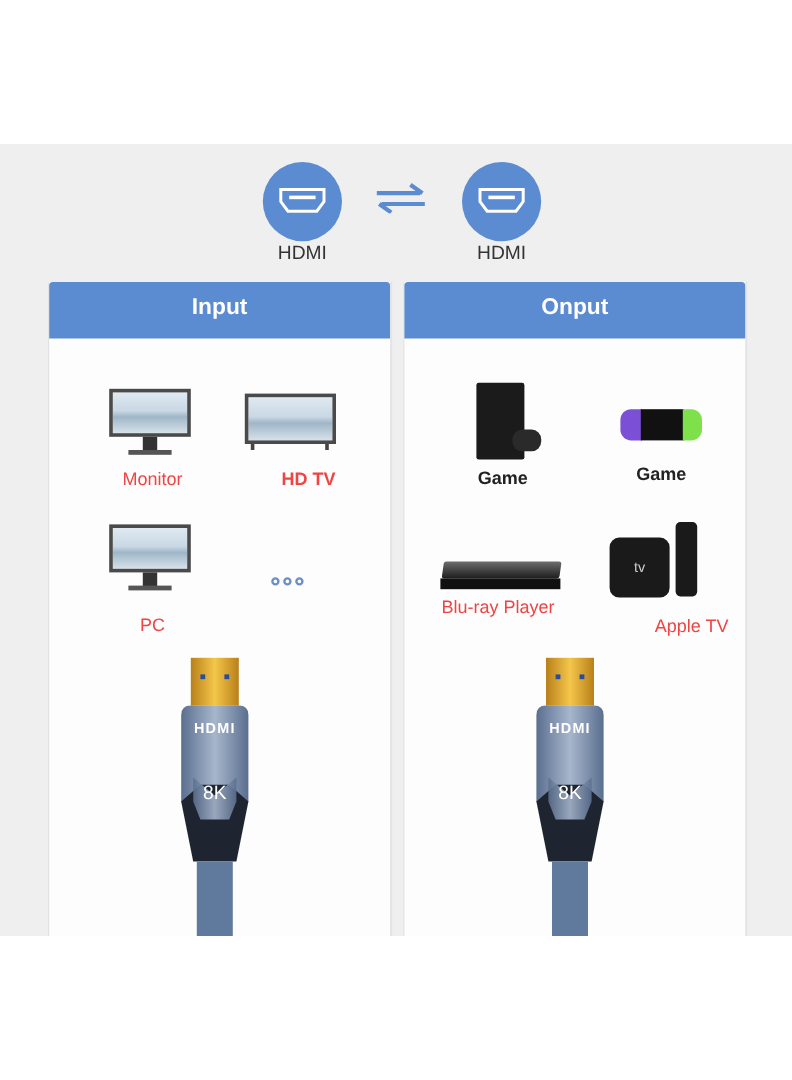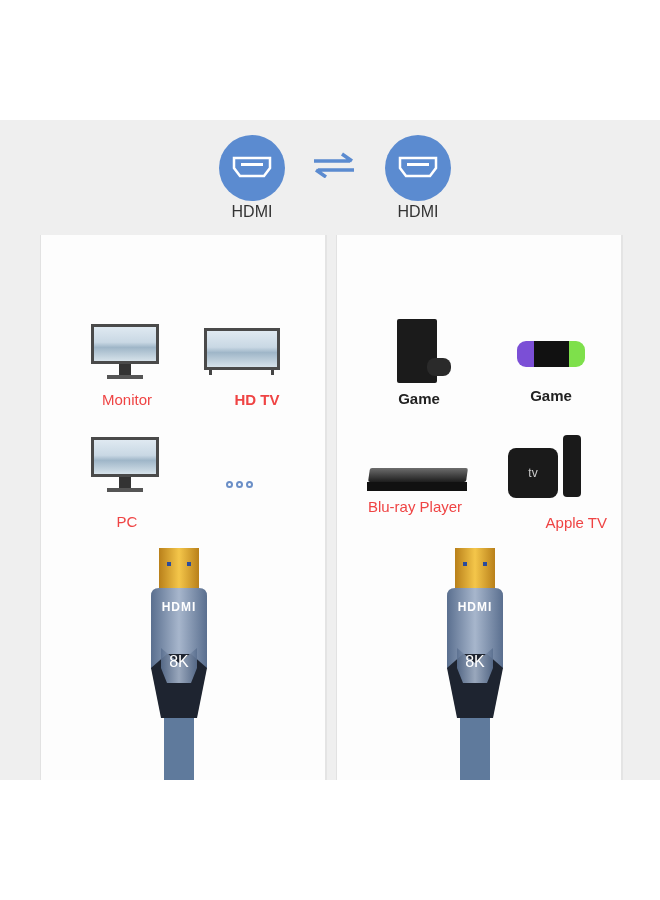--- a/index.html
+++ b/index.html
@@ -38,20 +38,21 @@
 
 <div class="top-icon" style="left:385px;">
   <svg width="40" height="24" viewBox="0 0 40 24">
       <path d="M2 3 H38 V13 L32 21 H8 L2 13 Z" fill="none" stroke="#fff" stroke-width="2.5"></path>
       <rect x="9" y="8" width="22" height="3" fill="#fff"></rect>
     </svg>
 </div>
 <div class="top-label" style="left:378px;">HDMI</div>
 
 <div class="panel" style="left:40px;">
+  <div class="panel-header">Input</div>
 
   <div>
     <div class="screen" style="left:50px;top:89px;width:68px;height:40px;"></div>
     <div style="position:absolute;left:78px;top:129px;width:12px;height:12px;background:#333;"></div>
     <div style="position:absolute;left:66px;top:140px;width:36px;height:4px;background:#555;"></div>
   </div>
   <div class="dev-label" style="left:26px;top:156px;">Monitor</div>
 
   <div>
     <div class="screen" style="left:163px;top:93px;width:76px;height:42px;"></div>
@@ -92,20 +93,21 @@
     <path d="M2 48 Q2 40 10 40 H50 Q58 40 58 48 V120 L42 140 H18 L2 120 Z" fill="url(#metal1)"></path>
     <path d="M2 120 L18 106 H42 L58 120 L48 170 H12 Z" fill="#1e2430"></path>
     <path d="M12 100 L30 115 L48 100 V120 L42 135 H18 L12 120 Z" fill="url(#metal1)" opacity=".9"></path>
     <rect x="15" y="170" width="30" height="62" fill="#5f7a9c"></rect>
   </svg>
   <div style="position:absolute;left:111px;top:365px;width:54px;text-align:center;color:#fff;font-weight:bold;font-size:12px;letter-spacing:1px;">HDMI</div>
   <div style="position:absolute;left:111px;top:418px;width:54px;text-align:center;color:#fff;font-size:16px;">8K</div>
 </div>
 
 <div class="panel" style="left:336px;">
+  <div class="panel-header">Onput</div>
 
   <div>
     <div style="position:absolute;left:60px;top:84px;width:40px;height:64px;background:#1b1b1b;border-radius:2px;"></div>
     <div style="position:absolute;left:90px;top:123px;width:24px;height:18px;background:#2a2a2a;border-radius:8px;"></div>
   </div>
   <div class="dev-label bold" style="left:22px;top:155px;">Game</div>
 
   <div>
     <div style="position:absolute;left:180px;top:106px;width:18px;height:26px;background:#7b4fd6;border-radius:9px 0 0 9px;"></div>
     <div style="position:absolute;left:197px;top:106px;width:36px;height:26px;background:#111;"></div>

